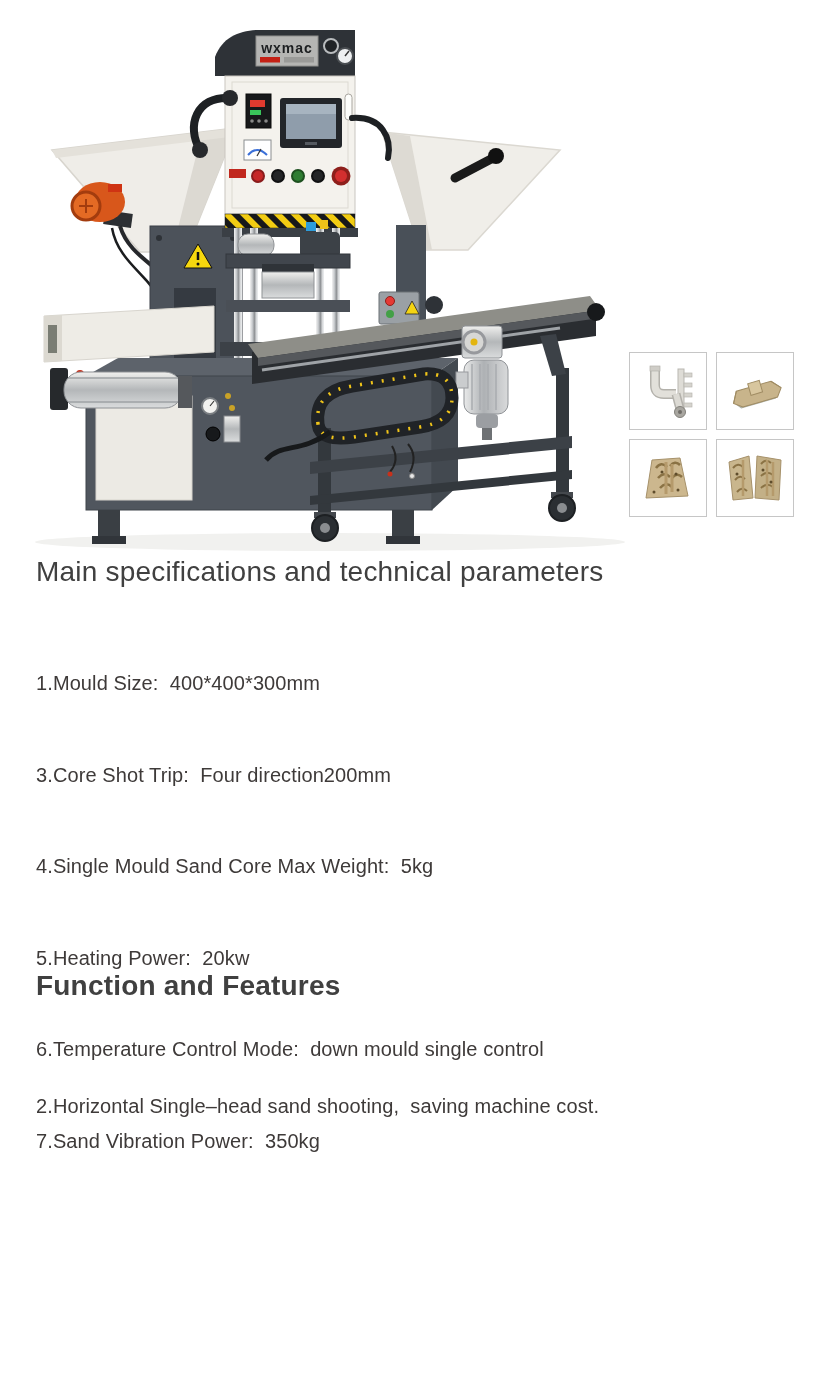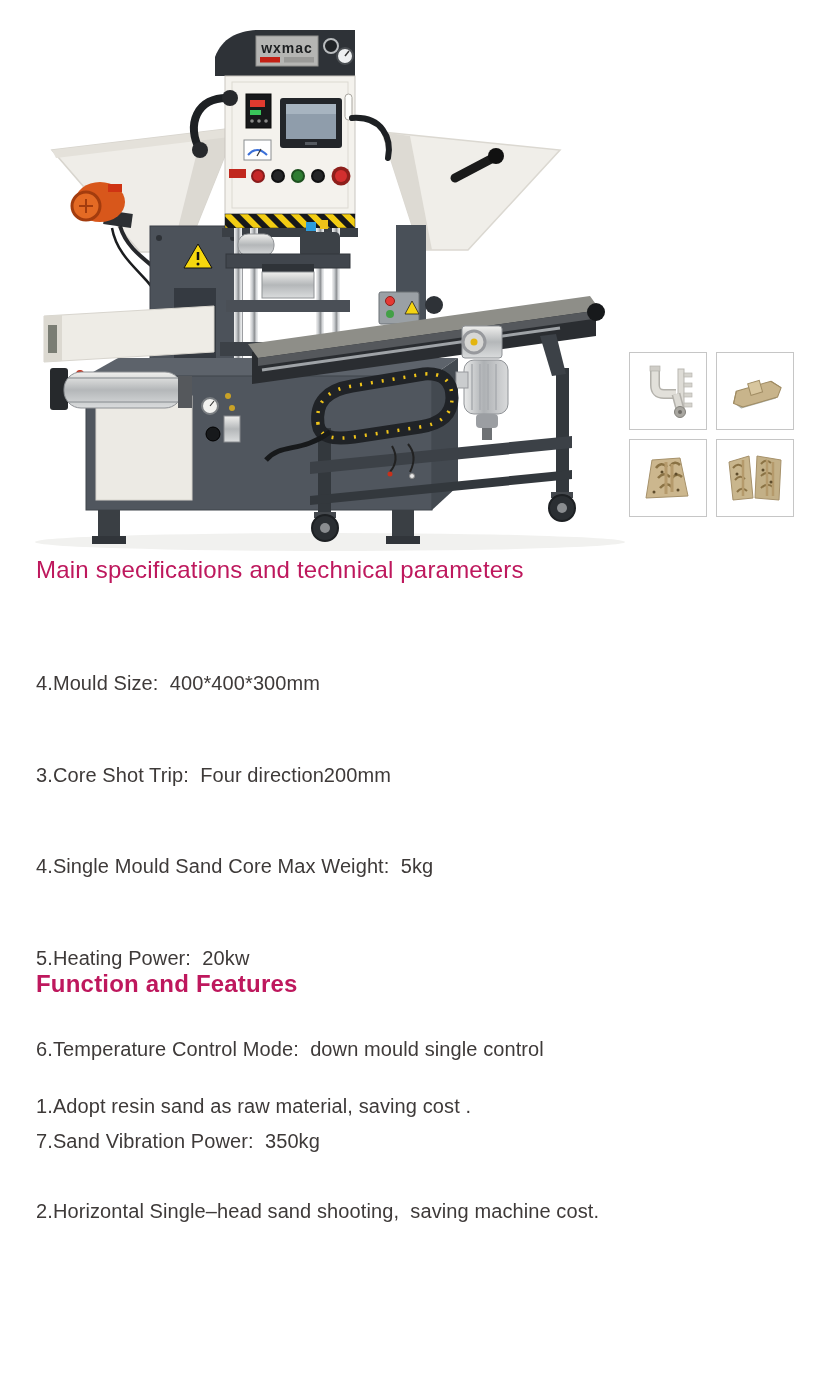--- a/index.html
+++ b/index.html
@@ -6,21 +6,21 @@
   body{
     width:825px;height:1400px;position:relative;background:#ffffff;
     font-family:"Liberation Sans",sans-serif;color:#3e3a39;overflow:hidden;
   }
   .photo-area{position:absolute;left:0;top:0;width:825px;height:555px;text-align:center;}
   .samples{position:absolute;left:629px;top:352px;display:grid;
     grid-template-columns:78px 78px;grid-auto-rows:78px;gap:9px;}
   .sample{background:#fff;border:1px solid #c6c6c6;box-sizing:border-box;
     display:flex;align-items:center;justify-content:center;}
   .section-title{position:absolute;left:36px;margin:0;font-weight:400;
-    font-size:24px;color:#be185d;letter-spacing:.2px;}
+    font-size:28px;color:#404040;letter-spacing:.2px;}
   #specs-title{top:556px;}
   #features-title{top:970px;font-weight:bold;}
   ul.plainlist{position:absolute;left:36px;margin:0;padding:0;list-style:none;
     font-size:20px;white-space:pre;color:#3e3a39;letter-spacing:.1px;}
   #specs-list{top:607px;line-height:30.5px;}
   #features-list{top:1019px;line-height:35px;}
 </style>
 </head>
 <body>
 
@@ -295,33 +295,32 @@
       <path d="M20,14 V50 M44,14 V50 M50,16 V50" stroke="#b59a6b" stroke-width="2.5"></path>
       <circle cx="14" cy="28" r="1.5" fill="#5f4d2c"></circle>
         <circle cx="48" cy="36" r="1.5" fill="#5f4d2c"></circle>
         <circle cx="40" cy="24" r="1.5" fill="#5f4d2c"></circle>
     </svg>
   </div>
 </div>
 
 <h2 class="section-title" id="specs-title">Main specifications and technical parameters</h2>
 <ul class="plainlist" id="specs-list">
-  <li>4.Mould Size:  400*400*300mm</li>
+  <li>1.Mould Size:  400*400*300mm</li>
   <li>3.Core Shot Trip:  Four direction200mm</li>
   <li>4.Single Mould Sand Core Max Weight:  5kg</li>
   <li>5.Heating Power:  20kw</li>
   <li>6.Temperature Control Mode:  down mould single control</li>
   <li>7.Sand Vibration Power:  350kg</li>
   
   
 </ul>
 
 <h2 class="section-title" id="features-title">Function and Features</h2>
 <ul class="plainlist" id="features-list">
-  <li>1.Adopt resin sand as raw material, saving cost .</li>
   <li>2.Horizontal Single–head sand shooting,  saving machine cost.</li>
   
   
   
   
   
   
   
 </ul>
 

